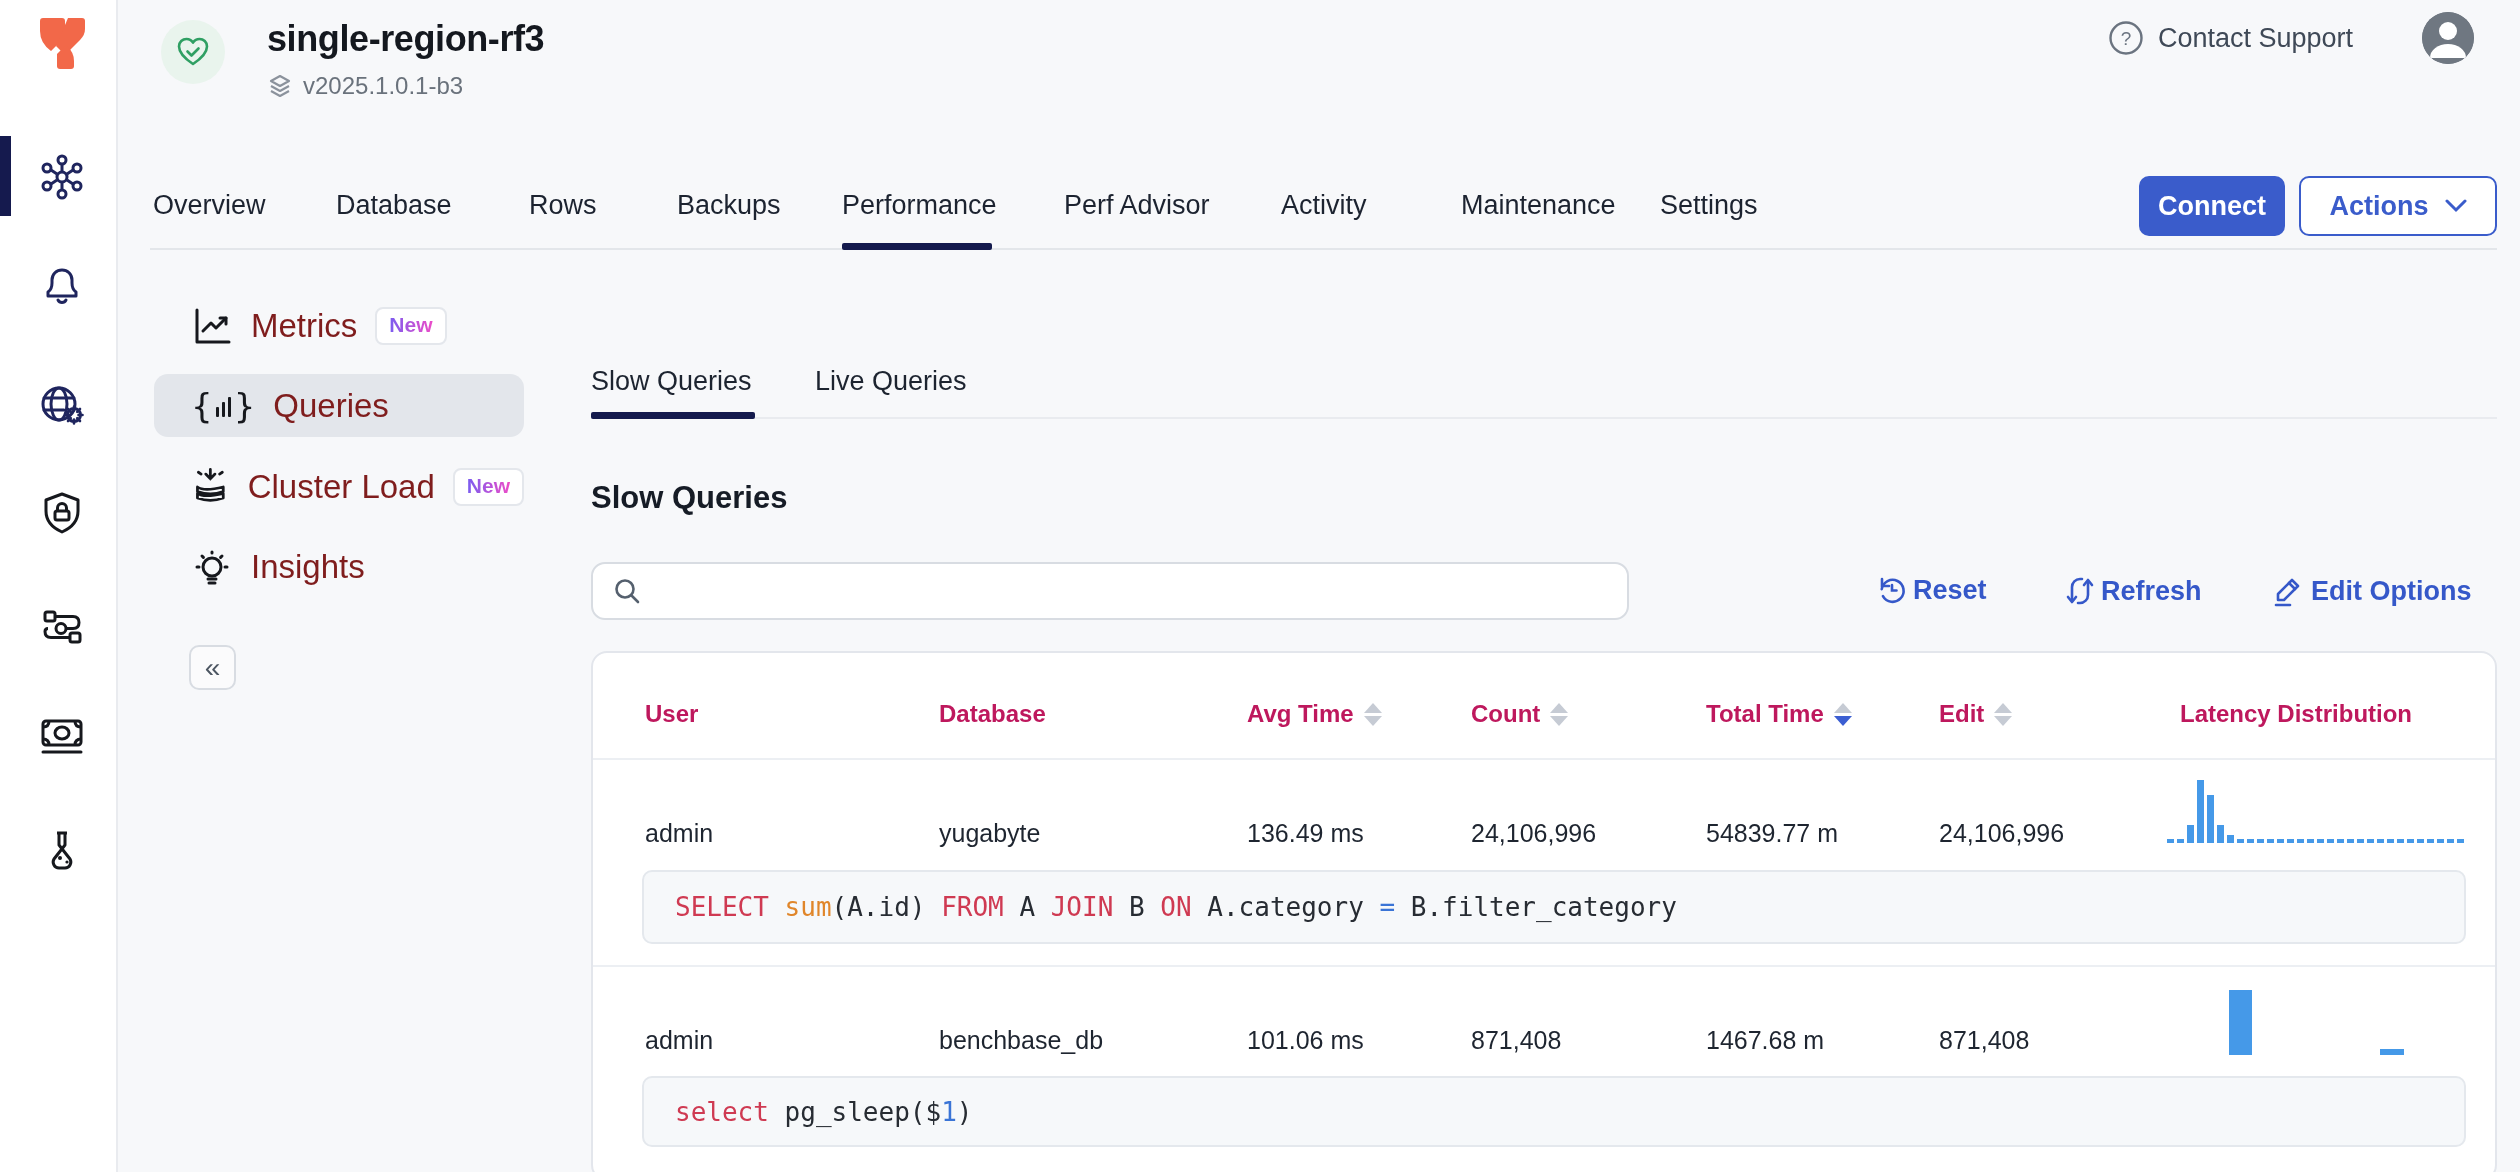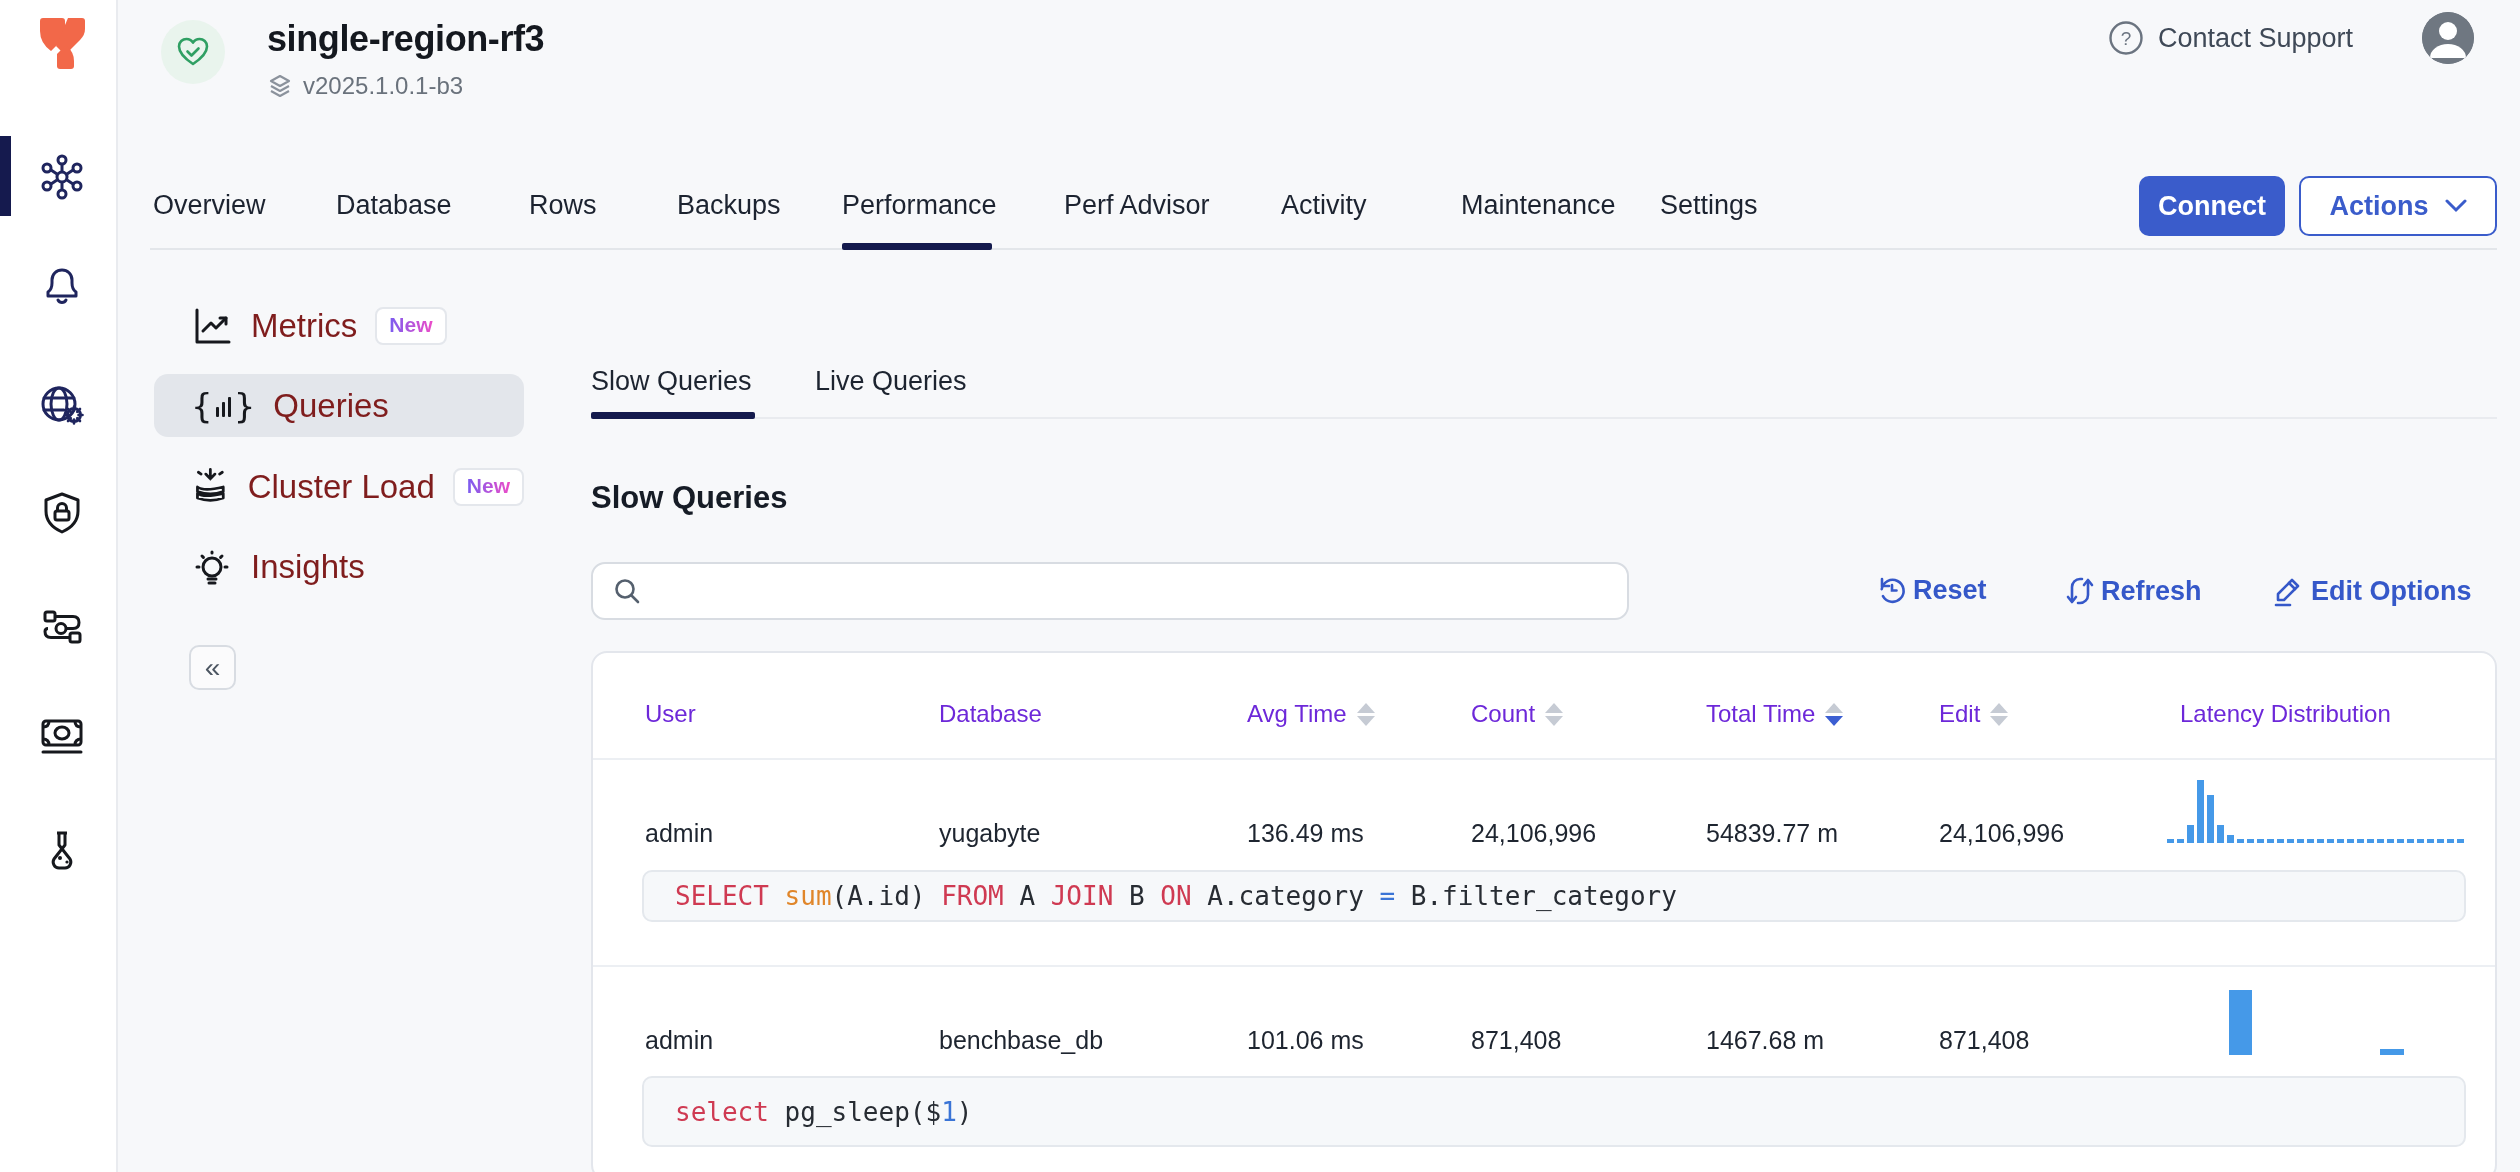--- a/index.html
+++ b/index.html
@@ -57,21 +57,21 @@
     display:flex; align-items:center; padding:0 20px; gap:16px; }
   .filter-box input { flex:1; border:none; outline:none; font-size:26px; color:#2a313b; font-family:"Liberation Sans",sans-serif; background:transparent; }
   .filter-box input::placeholder { color:#a9b1bc; }
 
   .link-action { top:574px; display:flex; align-items:center; gap:5px; color:#3558c9; font-size:27px; font-weight:600; cursor:pointer; white-space:nowrap; }
 
   
   .card { left:591px; top:651px; width:1906px; height:530px; background:#ffffff; border:2px solid #e3e6ec; border-radius:16px; overflow:hidden; }
   .thead-border { left:0; top:105px; width:1906px; height:2px; background:#eceff3; }
   .group-border { left:0; top:312px; width:1906px; height:2px; background:#eceff3; }
-  .th { font-size:24px; font-weight:400; color:#6d28d9; display:flex; align-items:center; gap:10px; white-space:nowrap;text-align:center; }
+  .th { font-size:24px; font-weight:700; color:#be185d; display:flex; align-items:center; gap:10px; white-space:nowrap;text-align:center; }
   .td { font-size:25px; color:#1e2530; white-space:nowrap;margin-top:20px; }
   .sort { display:inline-flex; flex-direction:column; gap:3px; }
   .sort .up    { width:0; height:0; border-left:9px solid transparent; border-right:9px solid transparent; border-bottom:10px solid #c6cbd4; }
   .sort .down  { width:0; height:0; border-left:9px solid transparent; border-right:9px solid transparent; border-top:10px solid #c6cbd4; }
   .sort .down.on { border-top-color:#3b5ed2; }
 
   .hist { display:flex; align-items:flex-end; gap:3px; }
   .hist i { display:block; width:7px; background:#4599e8; }
   .hist-pos { position:absolute; }
   .hist-pos i { position:absolute; bottom:0; background:#4599e8; display:block; }
@@ -361,21 +361,21 @@
         <i style="height: 4px;"></i>
         <i style="height: 4px;"></i>
         <i style="height: 4px;"></i>
         <i style="height: 4px;"></i>
         <i style="height: 4px;"></i>
         <i style="height: 4px;"></i>
         <i style="height: 4px;"></i>
         <i style="height: 4px;"></i>
         <i style="height: 4px;"></i>
       </div>
-    <div class="abs query-box" style="top:217px; height:52px;">
+    <div class="abs query-box" style="top:217px; height:74px;">
       <div class="query-code"><span class="tk-kw">SELECT </span><span class="tk-fn">sum</span><span class="tk-pl">(A.id) </span><span class="tk-kw">FROM </span><span class="tk-pl">A </span><span class="tk-kw">JOIN </span><span class="tk-pl">B </span><span class="tk-kw">ON </span><span class="tk-pl">A.category </span><span class="tk-op">=</span><span class="tk-pl"> B.filter_category</span></div>
     </div>
   </div>
 
   <div class="abs group-border"></div>
 
   <div>
     <div class="abs td" style="left:52px;   top:353px;">admin</div>
     <div class="abs td" style="left:346px;  top:353px;">benchbase_db</div>
     <div class="abs td" style="left:654px;  top:353px;">101.06 ms</div>

